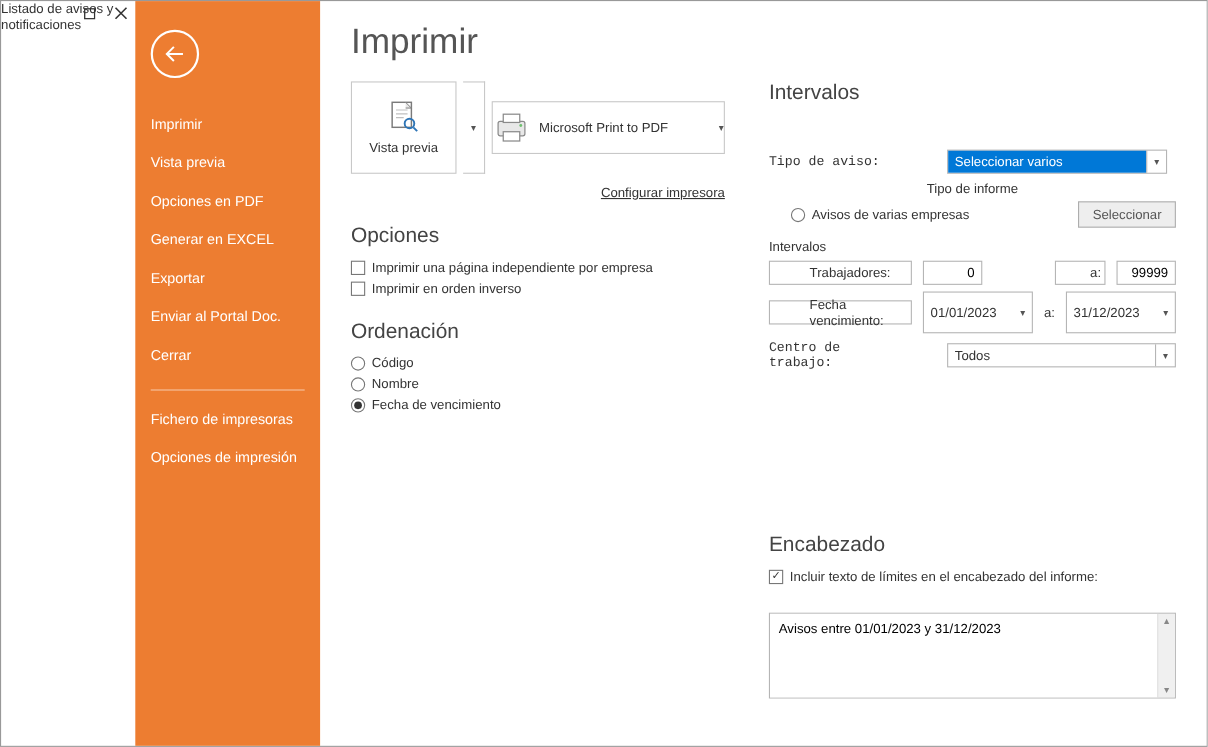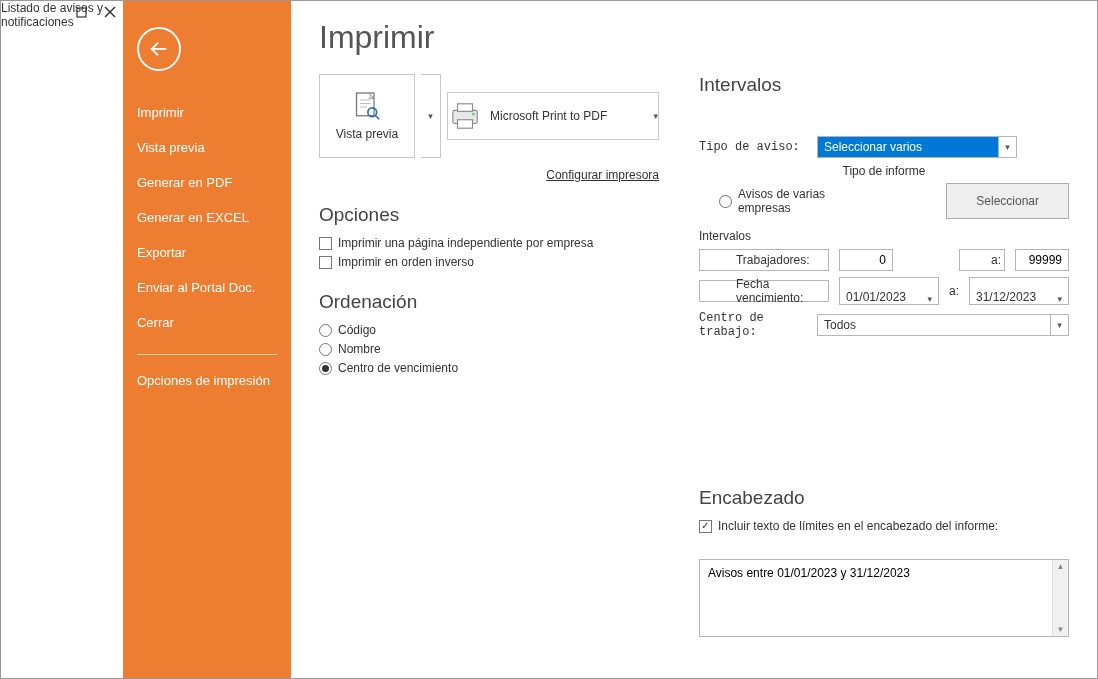--- a/index.html
+++ b/index.html
@@ -33,27 +33,27 @@
     .section-h.first { margin-top: 0; }
     .chk-row, .rad-row { display: flex; align-items: center; gap: 6px; font-size: 12px; margin: 5px 0; }
     .chk, .rad { width: 13px; height: 13px; border: 1px solid #777; display: inline-flex; align-items: center; justify-content: center; cursor: pointer; background: #fff; }
     .rad { border-radius: 50%; }
     .rad .dot { width: 7px; height: 7px; border-radius: 50%; background: #333; }
     .chk .mark { font-size: 10px; color: #333; line-height: 1; }
     .lbl12 { font-size: 12px; color: #333; }
     .subtle { font-size: 12px; color: #333; }
     .field-row { display: flex; align-items: center; gap: 10px; margin: 6px 0; font-size: 12px; }
     .field-label { width: 108px; font-size: 12px; font-family: Liberation Mono, monospace; }
-    .select-box { border: 1px solid #b5b5b5; background: #fff; height: 22px; display: flex; align-items: flex-end; font-size: 12px; cursor: pointer; }
+    .select-box { border: 1px solid #b5b5b5; background: #fff; height: 22px; display: flex; align-items: flex-end; font-size: 12px; cursor: pointer; margin-left: 44px; }
     .select-box .sel-body { flex: 1; padding: 0 6px; height: 100%; display: flex; align-items: center; }
     .select-box .sel-caret { width: 18px; border-left: 1px solid #b5b5b5; height: 100%; display: flex; align-items: center; justify-content: center; font-size: 9px; color: #555; }
     .sel-highlight { background: #0078d7; color: #fff; }
-    .btn { border: 1px solid #adadad; background: #eee; height: 36px; padding: 0 29px; font-size: 12px; color: #555; cursor: pointer; display: inline-flex; align-items: center; justify-content: center; }
+    .btn { border: 1px solid #adadad; background: #eee; height: 24px; padding: 0 12px; font-size: 12px; color: #555; cursor: pointer; display: inline-flex; align-items: center; justify-content: center; }
     .num-box { border: 1px solid #b5b5b5; height: 22px; width: 54px; font-size: 12px; padding: 0 6px; text-align: right; }
-    .date-box { border: 1px solid #b5b5b5; height: 28px; width: 100px; font-size: 12px; padding: 0 6px; display: flex; align-items: flex-end; cursor: pointer; }
+    .date-box { border: 1px solid #b5b5b5; height: 38px; width: 100px; font-size: 12px; padding: 0 6px; display: flex; align-items: center; cursor: pointer; }
     .date-box .caret { margin-left: auto; font-size: 9px; color: #555; }
     .header-lbl { border: 1px solid #b5b5b5; background: #fff; height: 22px; padding: 0 8px; display: flex; align-items: center; font-size: 12px; width: 130px; }
     .radio-group { margin-left: 20px; }
     .textarea-wrap { position: relative; border: 1px solid #b5b5b5; height: 78px; }
     .textarea-wrap textarea { width: calc(100% - 16px); height: 100%; border: none; padding: 6px 8px; font-size: 12px; resize: none; outline: none; font-family: inherit; }
     .textarea-wrap .scrollbar { position: absolute; right: 0; top: 0; width: 16px; height: 100%; background: #f0f0f0; border-left: 1px solid #e0e0e0; display: flex; flex-direction: column; align-items: center; justify-content: space-between; padding: 2px 0; cursor: pointer; }
     .textarea-wrap .scrollbar span { font-size: 8px; color: #888; }
     .interval-rows .header-lbl { width: 130px; padding-left: 36px; }
     .wide-select { flex: 1; }
     .inline-label { font-size: 12px; }
@@ -82,26 +82,27 @@
   <div class="body">
     <div class="sidebar">
       <div class="back-circle">
         <svg width="22" height="22" viewBox="0 0 24 24" fill="none" stroke-width="2">
           <line x1="20" y1="12" x2="4" y2="12"></line>
             <polyline points="11 5 4 12 11 19"></polyline>
         </svg>
       </div>
       <div class="side-item">Imprimir</div>
       <div class="side-item">Vista previa</div>
-      <div class="side-item">Generar en PDF</div>
+      <div class="side-item">Opciones en PDF</div>
       <div class="side-item">Generar en EXCEL</div>
       <div class="side-item">Exportar</div>
       <div class="side-item">Enviar al Portal Doc.</div>
       <div class="side-item">Cerrar</div>
       <div class="side-sep"></div>
+      <div class="side-item">Fichero de impresoras</div>
       <div class="side-item">Opciones de impresión</div>
     </div>
 
     <div class="main">
       <div class="page-title">Imprimir</div>
 
       <div class="columns">
 
         <div class="col-left">
           <div class="preview-row">
@@ -149,21 +150,21 @@
             <span class="lbl12">Código</span>
           </div>
           <div class="rad-row">
             <span class="rad"></span>
             <span class="lbl12">Nombre</span>
           </div>
           <div class="rad-row">
             <span class="rad">
                 <span class="dot"></span>
               </span>
-            <span class="lbl12">Centro de vencimiento</span>
+            <span class="lbl12">Fecha de vencimiento</span>
           </div>
         </div>
 
         <div class="col-right">
           <div class="section-h first">Intervalos</div>
 
           <div style="height:24px"></div>
 
           <div class="field-row">
             <span class="field-label">Tipo de aviso:</span>

